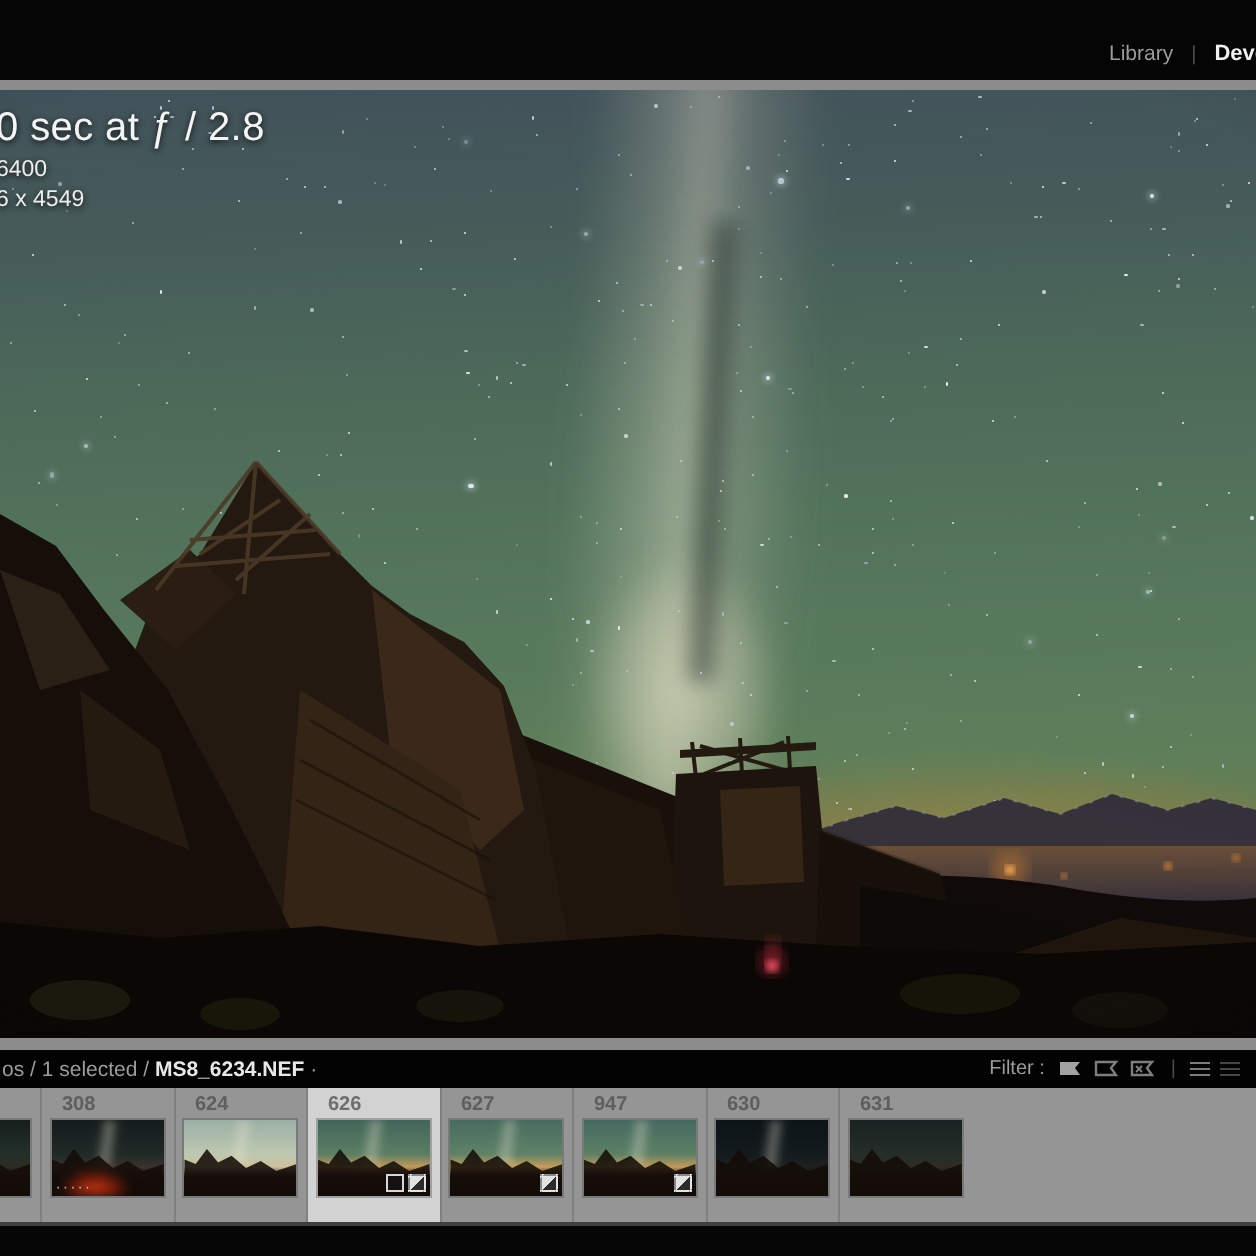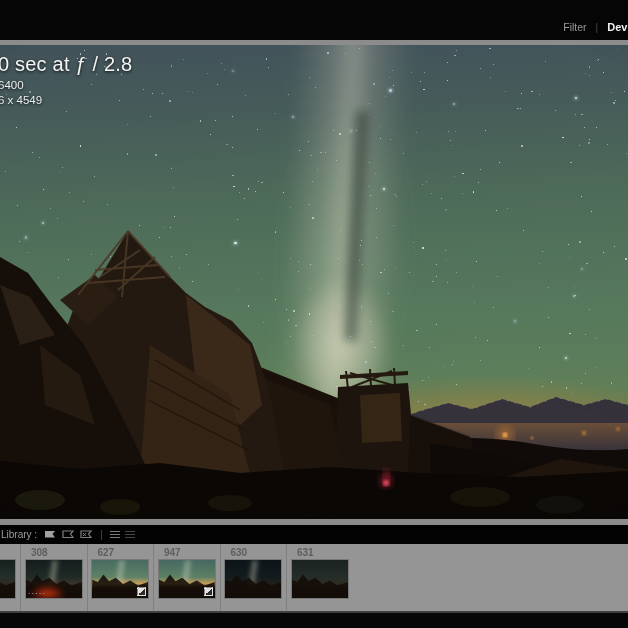--- a/index.html
+++ b/index.html
@@ -81,21 +81,21 @@
   .badge-adjust{background:linear-gradient(135deg,#e2e2e2 50%,#2b2b2b 50%);border:1px solid rgba(230,230,230,.5);}
   .bottom-black{height:15px;background:#060606;border-top:2px solid #3f3f3f;}
 </style>
 </head>
 <body>
 
 <div class="app">
 
   <header class="top-bar">
     <nav class="modules">
-      <span class="module">Filter</span>
+      <span class="module">Library</span>
       <span class="mod-sep">|</span>
       <span class="module active">Develop</span>
     </nav>
   </header>
 
   <div class="strip"></div>
 
   <main class="viewer">
     <div class="sky"></div>
     <div class="amber-glow"></div>
@@ -605,22 +605,26 @@
     <div class="info-overlay">
       <div class="info-l1">0 sec at ƒ / 2.8</div>
       <div class="info-l2">6400</div>
       <div class="info-l3">6 x 4549</div>
     </div>
   </main>
 
   <div class="strip bottom"></div>
 
   <div class="status-bar">
+    <div class="left">
+      <span>os / 1 selected / </span><span class="fname">MS8_6234.NEF</span>
+      <span>·</span>
+    </div>
     <div class="filters">
-      <span class="filter-label">Library :</span>
+      <span class="filter-label">Filter :</span>
       <svg class="flag" viewBox="0 0 13 10">
         <path d="M1,1 L11,1 L8.5,4 L11,7.5 L1,7.5 Z" fill="#a2a2a2"></path>
       </svg>
       <svg class="flag" viewBox="0 0 13 10">
         <path d="M1,1 L11,1 L8.5,4 L11,7.5 L1,7.5 Z" fill="none" stroke="#7e7e7e" stroke-width="1.2"></path>
       </svg>
       <svg class="flag" viewBox="0 0 13 10">
         <path d="M1,1 L11,1 L8.5,4 L11,7.5 L1,7.5 Z" fill="none" stroke="#7e7e7e" stroke-width="1.2"></path>
         <path d="M3,3 L6,6 M6,3 L3,6" stroke="#7e7e7e" stroke-width="1"></path>
       </svg>
@@ -638,20 +642,38 @@
             <div class="sil"></div>
           </div>
         </div>
         <div class="cell">
           <div class="idx">308</div>
           <div class="thumb" style="background: linear-gradient(rgb(21, 29, 28) 0%, rgb(31, 42, 39) 45%, rgb(58, 51, 44) 62%, rgb(26, 18, 12) 74%, rgb(12, 8, 6) 100%);">
             <div class="mini-mw"></div>
             <div class="sil"></div>
             <div class="red-glow"></div>
             <div class="dots">·····</div>
+          </div>
+        </div>
+        <div class="cell">
+          <div class="idx">624</div>
+          <div class="thumb" style="background: linear-gradient(rgb(154, 176, 165) 0%, rgb(190, 200, 176) 45%, rgb(204, 192, 156) 62%, rgb(26, 18, 12) 74%, rgb(12, 8, 6) 100%);">
+            <div class="mini-mw"></div>
+            <div class="sil"></div>
+          </div>
+        </div>
+        <div class="cell selected">
+          <div class="idx">626</div>
+          <div class="thumb" style="background: linear-gradient(rgb(67, 101, 90) 0%, rgb(92, 126, 98) 45%, rgb(194, 154, 88) 62%, rgb(26, 18, 12) 74%, rgb(12, 8, 6) 100%);">
+            <div class="mini-mw"></div>
+            <div class="sil"></div>
+            <div class="badges">
+              <span class="badge badge-crop"></span>
+              <span class="badge badge-adjust"></span>
+            </div>
           </div>
         </div>
         <div class="cell">
           <div class="idx">627</div>
           <div class="thumb" style="background: linear-gradient(rgb(71, 107, 96) 0%, rgb(95, 130, 102) 45%, rgb(199, 158, 90) 62%, rgb(26, 18, 12) 74%, rgb(12, 8, 6) 100%);">
             <div class="mini-mw"></div>
             <div class="sil"></div>
             <div class="badges">
               <span class="badge badge-adjust"></span>
             </div>

